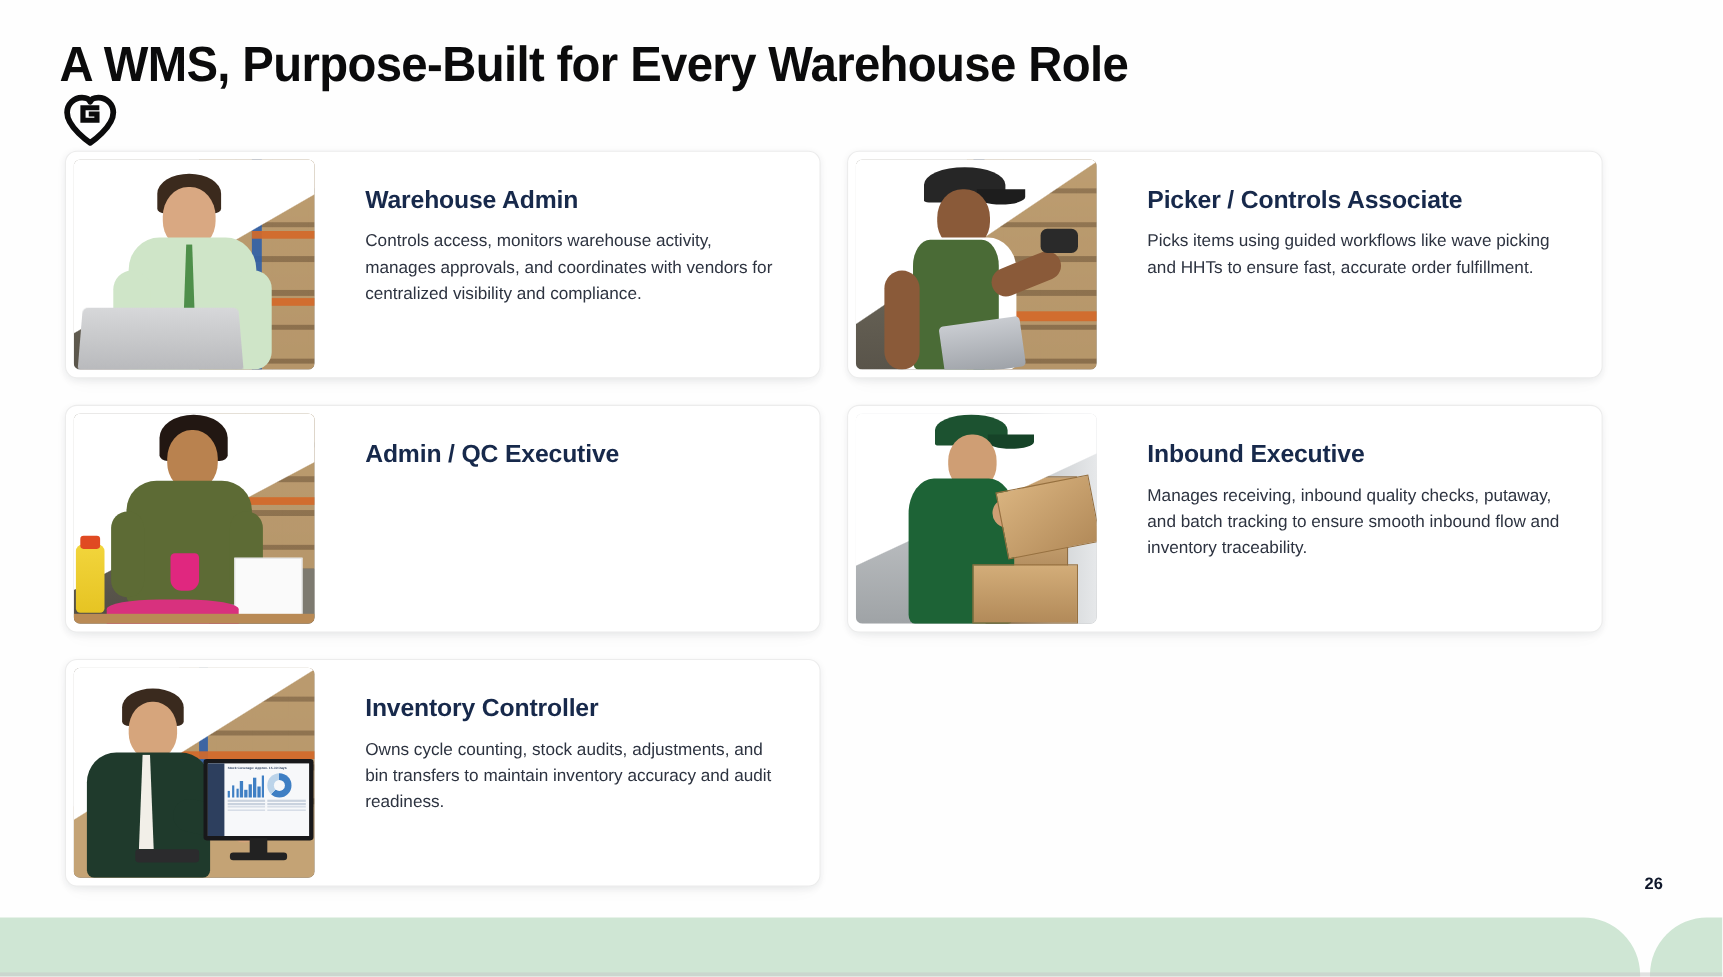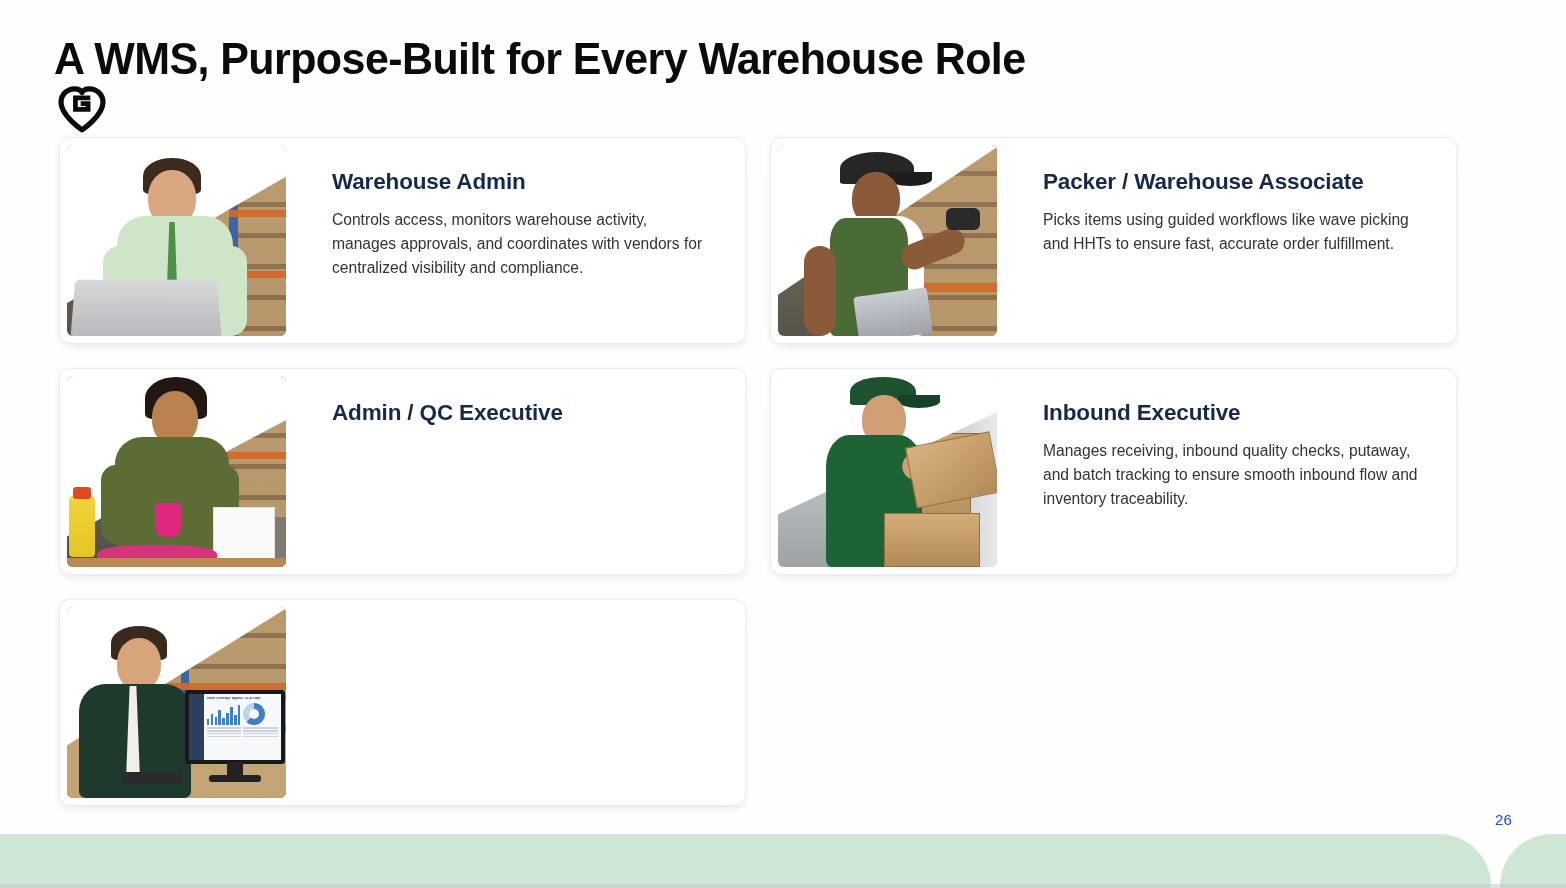--- a/index.html
+++ b/index.html
@@ -211,24 +211,24 @@
     font-size: 15.6px;
     line-height: 1.55;
     color: #2d3340;
     max-width: 400px;
   }
 
   
   .page-number {
     position: absolute;
     right: 54px;
-    bottom: 60px;
+    bottom: 76px;
     font-size: 15px;
-    font-weight: 400;
-    color: #1d4ed8;
+    font-weight: 700;
+    color: #0f172a;
     letter-spacing: .2px;
   }
 </style>
 </head>
 <body>
 
 <div class="slide">
 
   <div class="header">
     <div class="page-title">A WMS, Purpose-Built for Every Warehouse Role</div>
@@ -282,21 +282,21 @@
           <div class="head" style="left:52px;top:22px;width:48px;height:54px;background:#8a5a39;"></div>
           <div class="torso" style="left:16px;top:66px;width:108px;height:120px;background:#ffffff;"></div>
           <div class="torso" style="left:30px;top:68px;width:78px;height:118px;background:#4a6b36;border-radius:20% 20% 6% 6%;"></div>
           <div class="arm" style="left:4px;top:96px;width:32px;height:90px;background:#8a5a39;"></div>
           <div class="arm" style="left:100px;top:86px;width:66px;height:26px;background:#8a5a39;transform:rotate(-22deg);"></div>
           <div class="prop" style="left:146px;top:58px;width:34px;height:22px;background:#2a2a2a;border-radius:6px;"></div>
           <div class="prop" style="left:56px;top:142px;width:74px;height:46px;background:linear-gradient(180deg,#c9ccd1,#9fa3a9);border-radius:4px;transform:rotate(-8deg);"></div>
         </div>
       </div>
       <div class="card-text">
-        <div class="role-title">Packer / Warehouse Associate</div>
+        <div class="role-title">Picker / Controls Associate</div>
         <div class="role-desc">Picks items using guided workflows like wave picking and HHTs to ensure fast, accurate order fulfillment.</div>
       </div>
     </div>
 
     <div class="role-card">
       <div class="card-photo">
         <div class="photo-bg" style="background:linear-gradient(180deg,#7e7a6d,#514d44);"></div>
         <div class="photo-rack" style="left:56%;top:0;height:74%;"></div>
         <div class="photo-beam" style="left:56%;top:40%;width:44%;height:7px;"></div>
         <div class="prop" style="left:56%;bottom:0;width:44%;height:26%;background:#7d7a70;"></div>
@@ -400,20 +400,24 @@
                   <div style="height:1.3px;background:#c9d2de;"></div>
                 </div>
               </div>
             </div>
           </div>
         </div>
         <div class="prop" style="left:160px;bottom:22px;width:16px;height:14px;background:#222;"></div>
         <div class="prop" style="left:142px;bottom:16px;width:52px;height:7px;background:#222;border-radius:3px;"></div>
         <div class="prop" style="left:56px;bottom:14px;width:58px;height:12px;background:#2b2b2d;border-radius:3px;"></div>
       </div>
+      <div class="card-text">
+        <div class="role-title">Inventory Controller</div>
+        <div class="role-desc">Owns cycle counting, stock audits, adjustments, and bin transfers to maintain inventory accuracy and audit readiness.</div>
+      </div>
     </div>
 
   </div>
 
   <div class="page-number">26</div>
 
   <div class="footer-band">
     <div class="panel-left"></div>
     <div class="panel-gap"></div>
     <div class="panel-right"></div>

